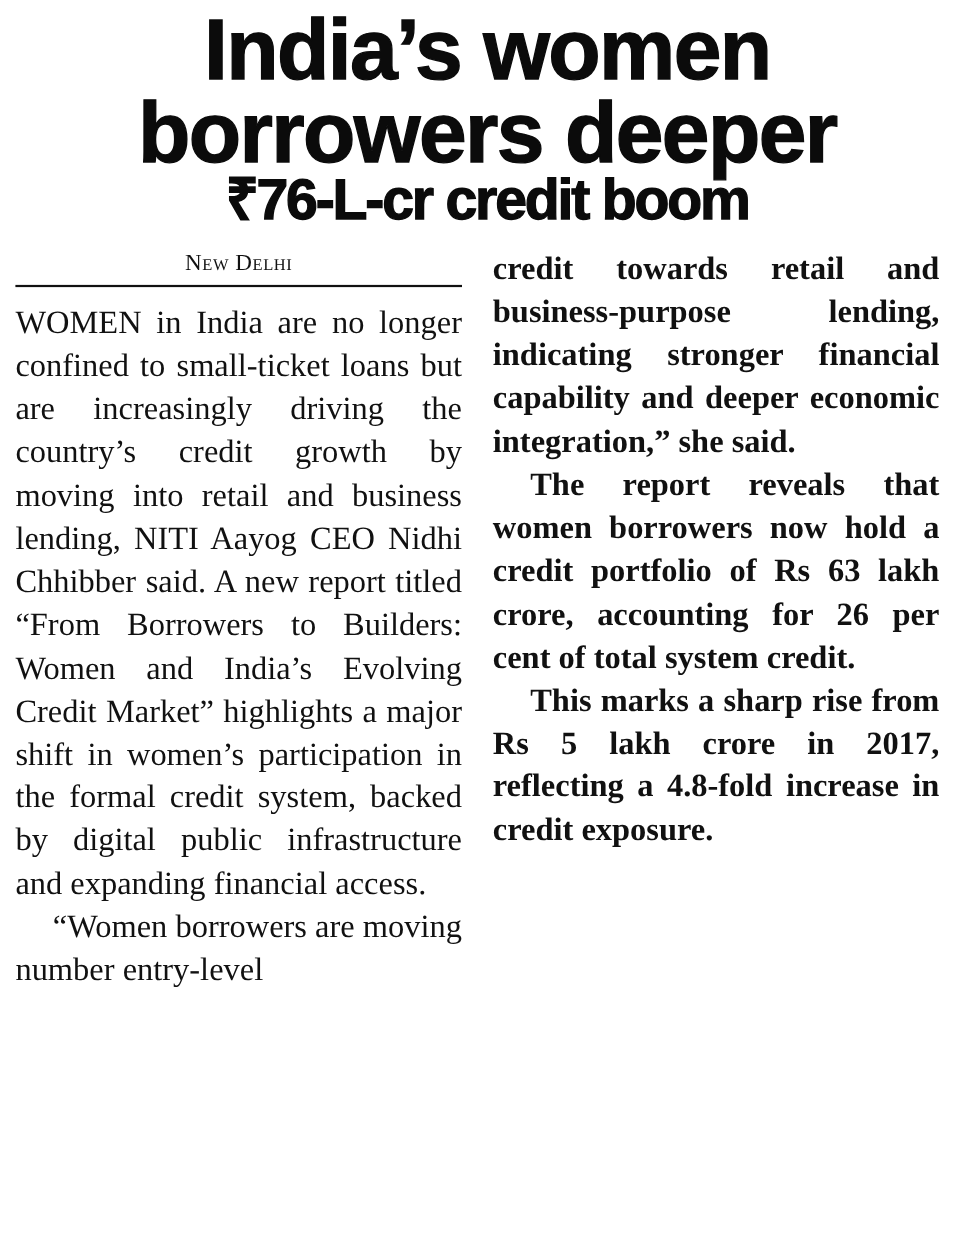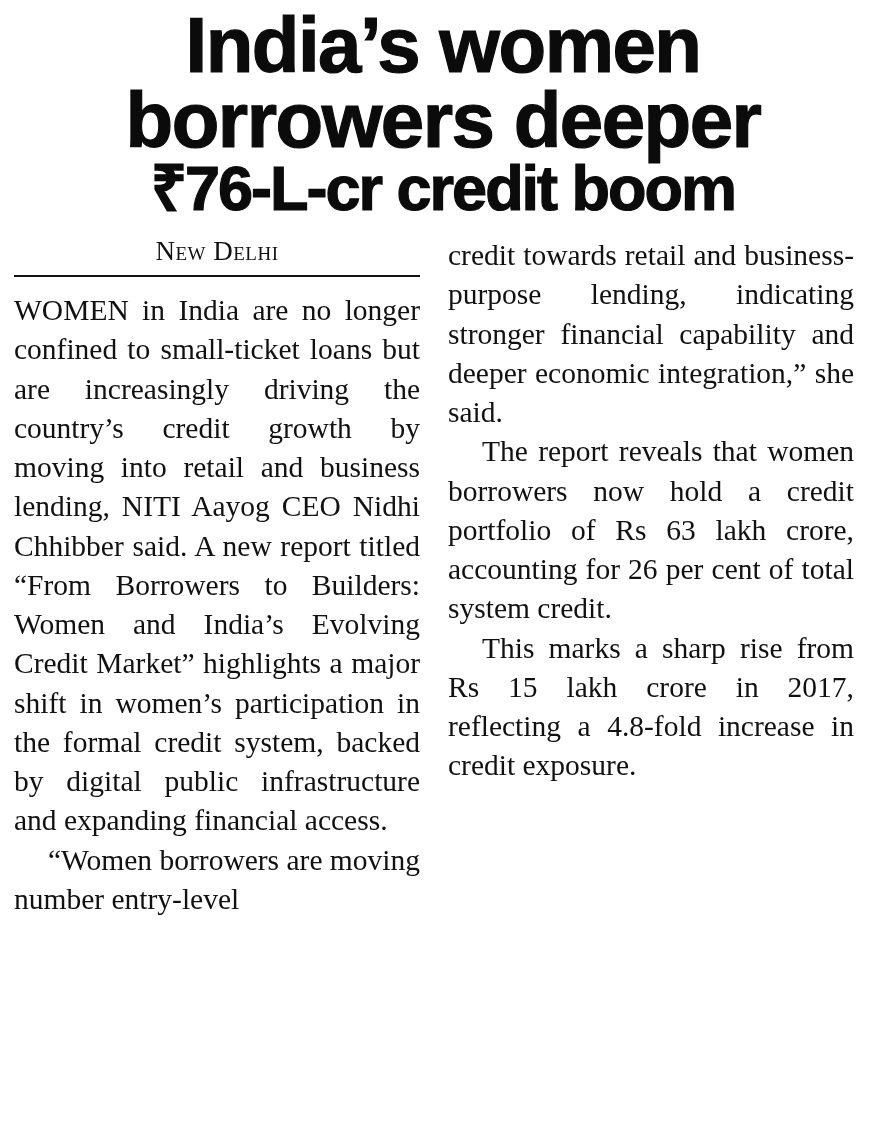--- a/index.html
+++ b/index.html
@@ -33,38 +33,38 @@
     color: #0b0b0b;
     margin: 0;
     padding: 0 2px;
     -webkit-text-stroke: 1.2px #0b0b0b;
   }
   .headline .hl-line {
     display: block;
     white-space: nowrap;
   }
   .headline .hl-line.l3 {
-    font-size: 63px;
+    font-size: 52px;
     letter-spacing: -2px;
   }
 
   
   .columns {
     display: flex;
     gap: 28px;
     margin-top: 18px;
   }
   .col {
     width: 406px;
     flex: 0 0 406px;
   }
 
   .dateline {
     font-family: "Liberation Serif", serif;
-    font-size: 27px;
+    font-size: 21px;
     font-variant: small-caps;
     letter-spacing: 0.5px;
     text-align: center;
     padding-bottom: 8px;
     color: #111;
   }
   .rule {
     border-top: 2px solid #111;
     margin: 0 0 14px 0;
     height: 0;
@@ -80,20 +80,21 @@
     color: #111;
   }
   p.body + p.body {
     text-indent: 34px;
   }
   .col.right p.body:first-child {
     text-indent: 0;
   }
   .col.right {
     padding-top: 0;
+    font-weight: bold;
   }
 </style>
 </head>
 <body>
 
 <div class="page">
 
   <h1 class="headline">
     <span class="hl-line l1">India’s women</span>
     <span class="hl-line l2">borrowers deeper</span>
@@ -105,17 +106,17 @@
     <div class="col left">
       <div class="dateline">New Delhi</div>
       <div class="rule"></div>
       <p class="body">WOMEN in India are no longer confined to small-ticket loans but are increasingly driving the country’s credit growth by moving into retail and business lending, NITI Aayog CEO Nidhi Chhibber said. A new report titled “From Borrowers to Builders: Women and India’s Evolving Credit Market” highlights a major shift in women’s participation in the formal credit system, backed by digital public infrastructure and expanding financial access.</p>
       <p class="body">“Women borrowers are moving number entry-level</p>
     </div>
 
     <div class="col right">
       <p class="body">credit towards retail and business-purpose lending, indicating stronger financial capability and deeper economic integration,” she said.</p>
       <p class="body">The report reveals that women borrowers now hold a credit portfolio of Rs 63 lakh crore, accounting for 26 per cent of total system credit.</p>
-      <p class="body">This marks a sharp rise from Rs 15 lakh crore in 2017, reflecting a 4.8-fold increase in credit exposure.</p>
+      <p class="body">This marks a sharp rise from Rs 5 lakh crore in 2017, reflecting a 4.8-fold increase in credit exposure.</p>
     </div>
 
   </div>
 </div>
 
 </body></html>

